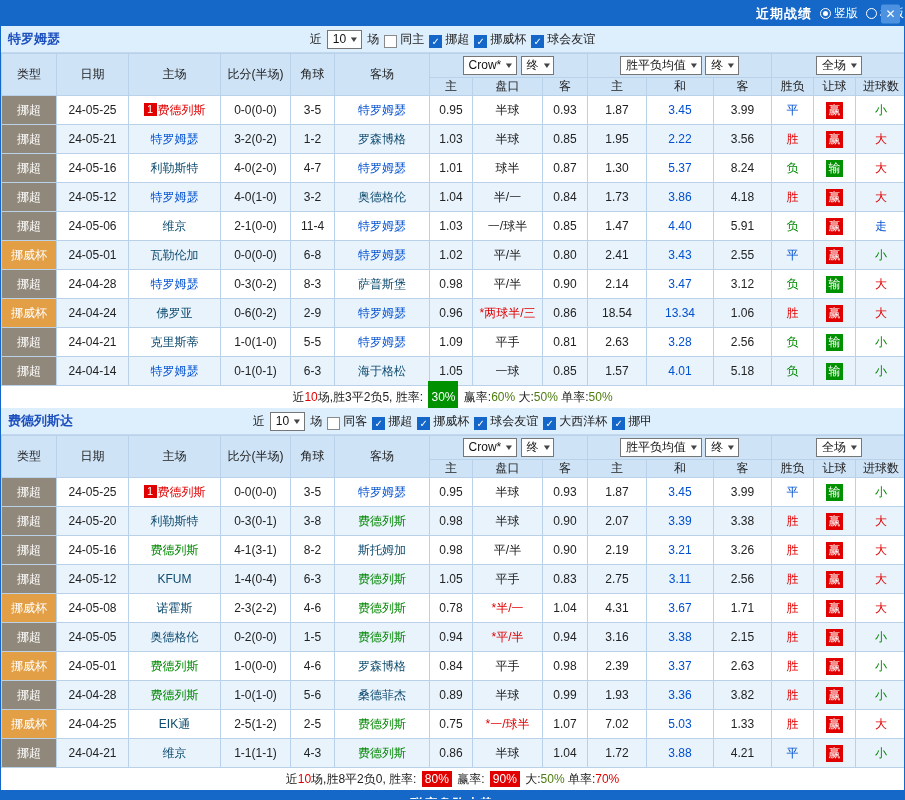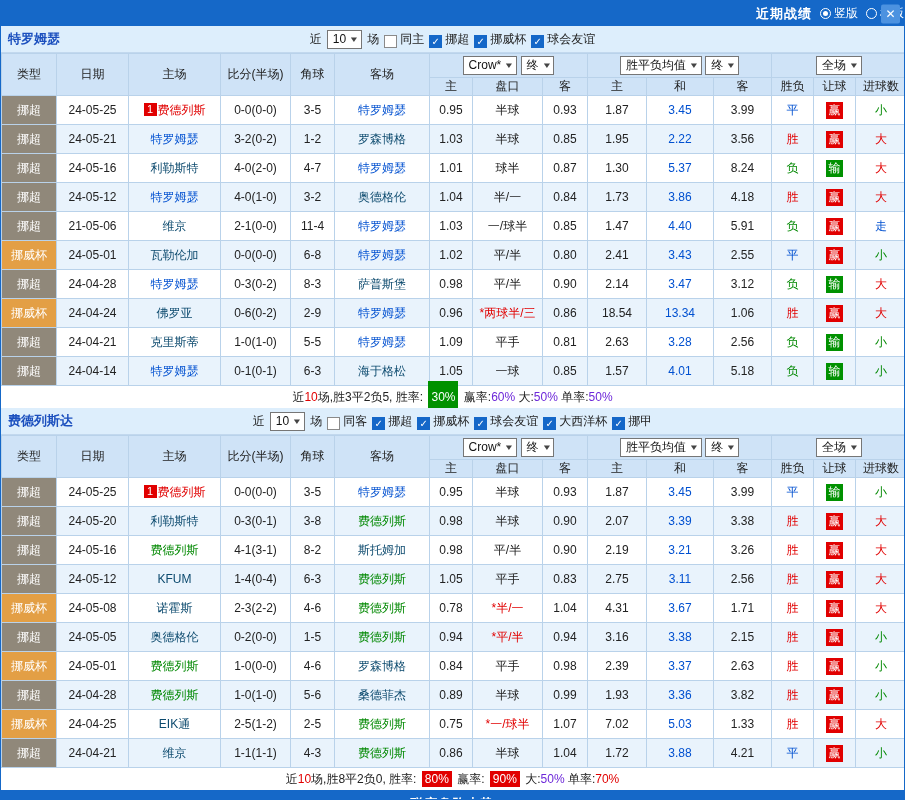--- a/index.html
+++ b/index.html
@@ -32,21 +32,21 @@
   td.league.top{background:#90887a}
   td.league.cup{background:#e39f45}
   .badge1{display:inline-block;background:#e10000;color:#fff;font-size:11px;line-height:13px;width:13px;height:13px;margin-right:1px;vertical-align:1px}
   .tname{cursor:pointer}
   .c-red{color:#e10000}.c-green{color:#008800}.c-blue{color:#0050d0}.c-black{color:#0c4a6e}
   .rbadge{display:inline-block;min-width:17px;padding:0 1px;height:17px;line-height:17px;color:#fff}
   .rbadge.win{background:#e10000}
   .rbadge.lose{background:#009100}
   .summary{height:22px;display:flex;align-items:center;justify-content:center;font-size:12px;background:#fff}
   .summary span{white-space:pre}
-  .seg-plain{color:#222}.seg-red{color:#e10000}.seg-blue{color:#6d28d9}
+  .seg-plain{color:#222}.seg-red{color:#e10000}.seg-blue{color:#4d7c0f}
   .seg-badge-green{background:#009100;color:#fff;padding:8px 3px;margin:0 2px;line-height:16px}
   .seg-badge-red{background:#e10000;color:#fff;padding:0 3px;margin:0 2px;line-height:16px}
   .footer{height:26px;background:#1568c8;color:#fff;display:flex;align-items:flex-start;justify-content:center;font-size:13px;font-weight:bold;padding-top:5px;letter-spacing:1px}
 </style>
 </head>
 <body>
 
 <div class="window">
 
   <div class="titlebar">
@@ -223,21 +223,21 @@
             <td>0.84</td>
             <td>1.73</td>
             <td class="c-blue">3.86</td>
             <td>4.18</td>
             <td class="c-red">胜</td>
             <td><span class="rbadge win">赢</span></td>
             <td class="c-red">大</td>
           </tr>
           <tr>
             <td class="league top">挪超</td>
-            <td>21-05-06</td>
+            <td>24-05-06</td>
             <td><span class="tname c-black">维京</span></td>
             <td>2-1(0-0)</td>
             <td>11-4</td>
             <td><span class="tname c-blue">特罗姆瑟</span></td>
             <td>1.03</td>
             <td>一/球半</td>
             <td>0.85</td>
             <td>1.47</td>
             <td class="c-blue">4.40</td>
             <td>5.91</td>

